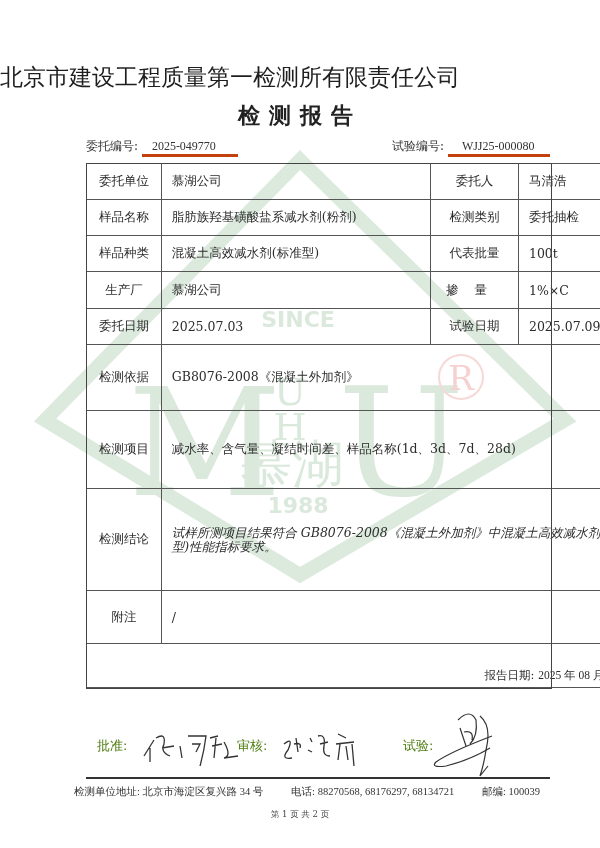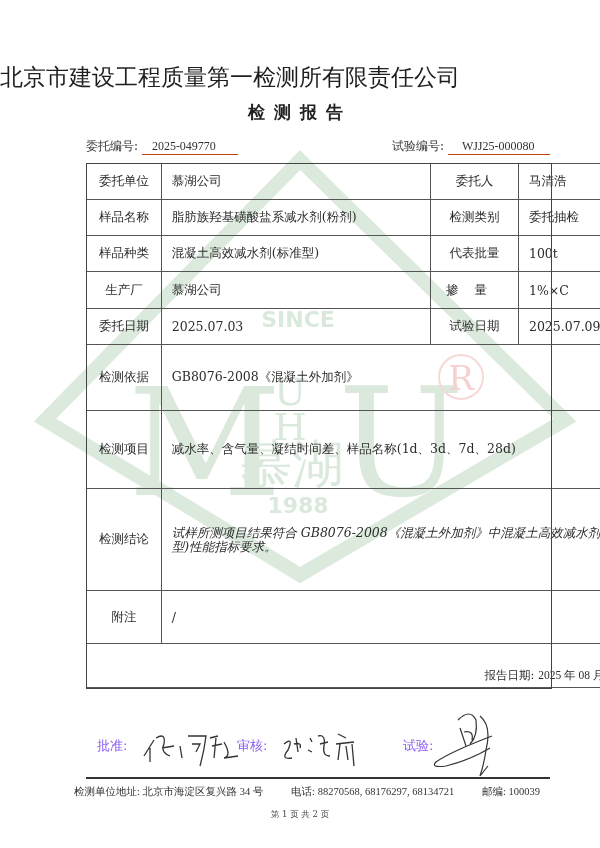--- a/index.html
+++ b/index.html
@@ -3,24 +3,24 @@
 <meta charset="utf-8">
 <style>
   html, body { margin: 0; padding: 0; background: #ffffff; }
   body { width: 600px; height: 848px; position: relative; overflow: hidden;
          font-family: "DejaVu Serif", "Liberation Serif", serif; color: #2a2a2a; }
   .company { position: absolute; top: 62px; left: 0; width: 600px; text-align: left;
              font-family: "DejaVu Sans", "Liberation Sans", sans-serif;
              font-size: 23px; font-weight: normal; color: #1e1e1e; letter-spacing: 0px; }
   .title { position: absolute; top: 101px; left: 0; width: 600px; text-align: center;
            font-family: "DejaVu Sans", "Liberation Sans", sans-serif;
-           font-size: 17px; font-weight: bold; color: #222; letter-spacing: 9px; }
+           font-size: 22px; font-weight: bold; color: #222; letter-spacing: 9px; }
   .meta { position: absolute; top: 138px; font-size: 12px; color: #333; }
   .meta .lbl { font-size: 12px; }
-  .meta .val { display: inline-block; border-bottom: 1px solid #c2410c; padding: 0 8px 0 10px;
+  .meta .val { display: inline-block; border-bottom: 3px solid #c2410c; padding: 0 8px 0 10px;
                font-family: "Liberation Serif", serif; font-size: 12px; }
   .meta.left { left: 86px; }
   .meta.left .val { width: 78px; }
   .meta.right { left: 392px; }
   .meta.right .val { width: 80px; padding-left: 14px; }
 
   .watermark { position: absolute; left: 0; top: 0; width: 600px; height: 848px; pointer-events: none; z-index: 1; }
 
   table.report { position: absolute; left: 86px; top: 163px; width: 554px; border-collapse: collapse;
                  z-index: 2; background: transparent; padding-left: 20px; }
@@ -28,21 +28,21 @@
                     font-family: "DejaVu Serif", "Liberation Serif", serif; }
   table.report td.lbl { width: 53px; text-align: center; padding: 0; }
   table.report td.lbl2 { width: 73px; text-align: center; padding: 0; }
   table.report td.val { }
   .outer-border { position: absolute; left: 86px; top: 163px; width: 464px; height: 524px;
                   border: 1.5px solid #444; z-index: 3; pointer-events: none; }
   .spaced { letter-spacing: 16px; }
   .report-date { text-align: right; vertical-align: bottom; padding: 0 6px 4px 0 !important; font-size: 11.5px !important; }
   .report-date .date { font-family: "Liberation Serif", serif; }
 
-  .signrow { position: absolute; top: 737px; font-size: 13px; color: #8b5cf6; z-index: 2;
+  .signrow { position: absolute; top: 737px; font-size: 13px; color: #4d7c0f; z-index: 2;
              font-family: "DejaVu Sans", "Liberation Sans", sans-serif; }
   .sig { position: absolute; z-index: 2; }
   .hr { position: absolute; left: 86px; top: 777px; width: 464px; height: 1.5px; background: #333; }
   .footer { position: absolute; top: 785px; left: 74px; width: 466px; font-size: 10.5px; color: #333;
             display: flex; justify-content: space-between; align-items: center; }
   .footer span { font-family: "Liberation Serif", "DejaVu Serif", serif; }
   .pager { position: absolute; top: 809px; left: 0; width: 600px; text-align: center; font-size: 8.5px; color: #444; }
 </style>
 </head>
 <body>

